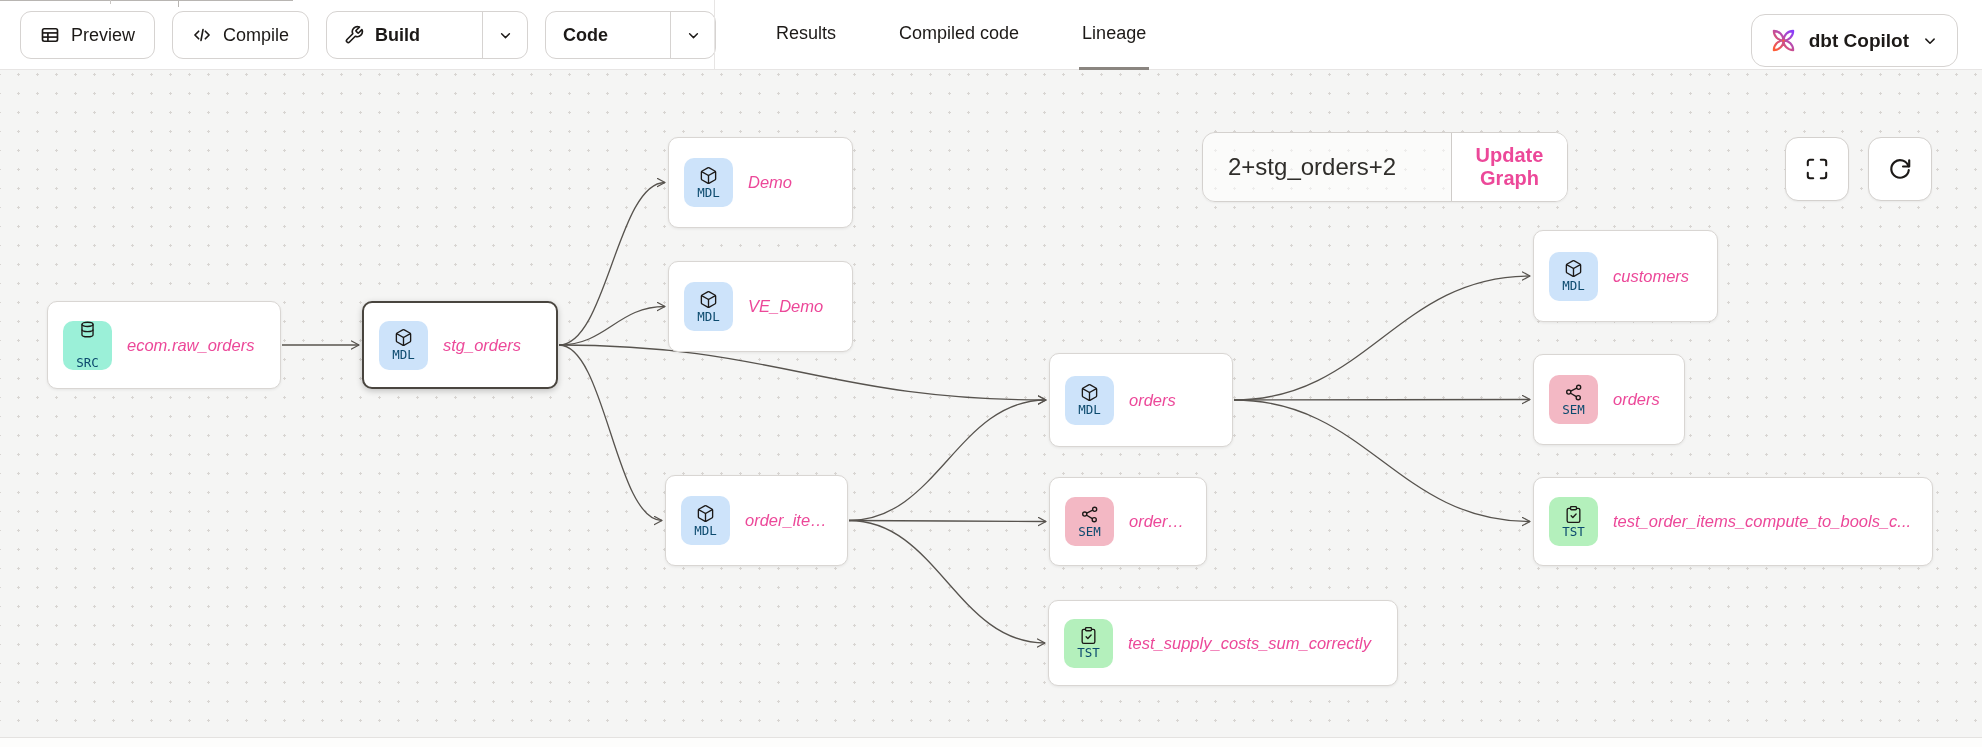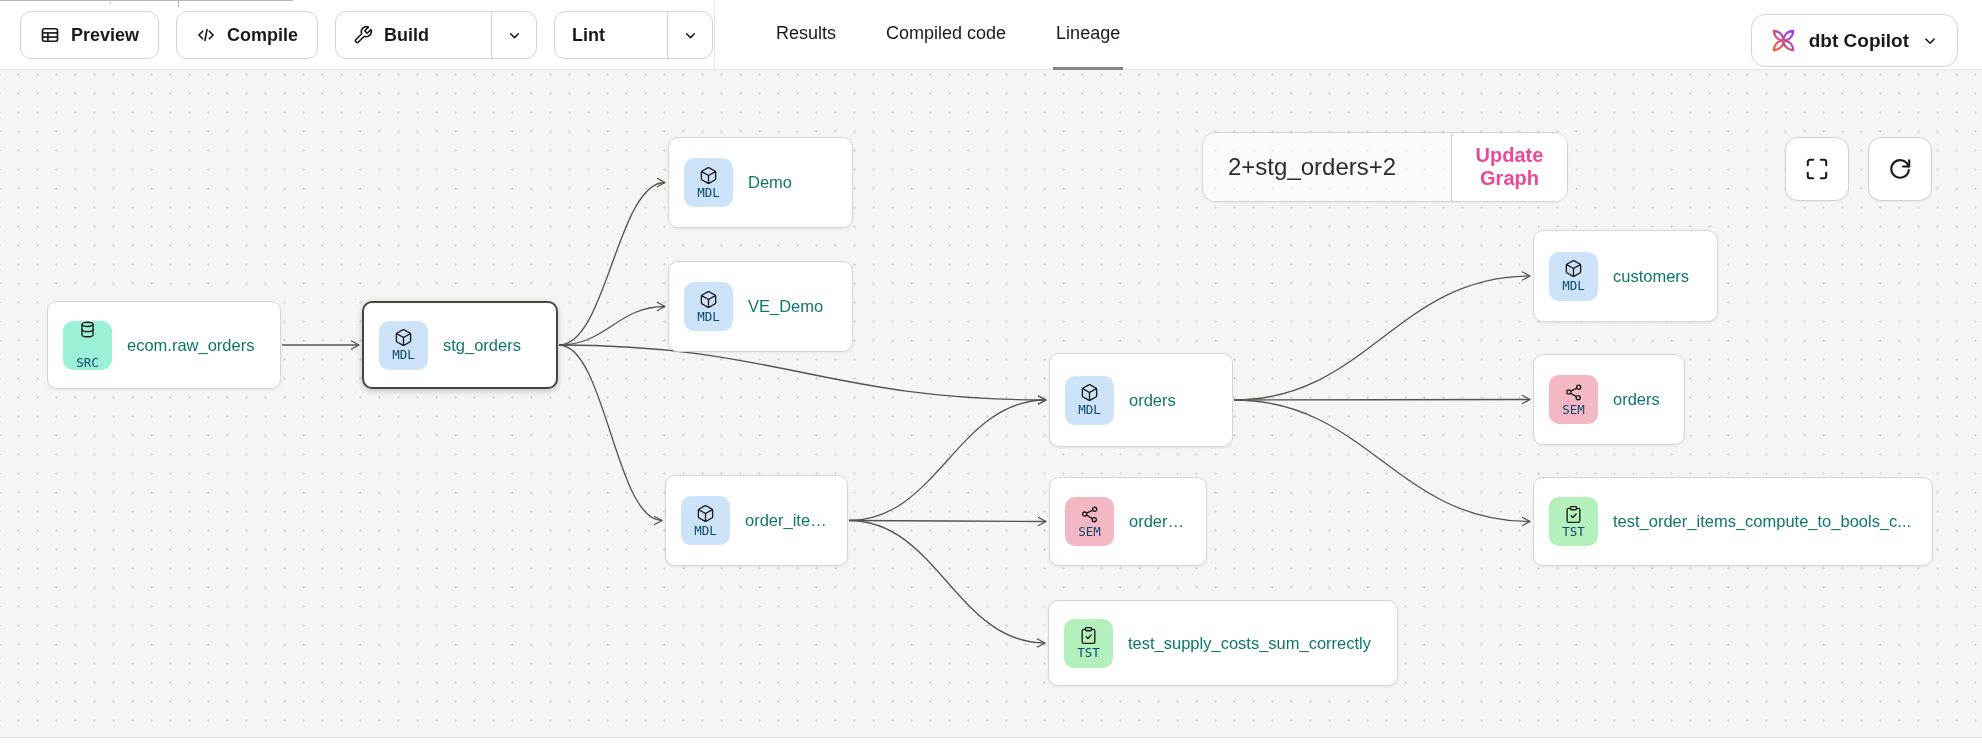--- a/index.html
+++ b/index.html
@@ -8,31 +8,31 @@
               font-family:"Liberation Sans", sans-serif; color:#1c1917; }
 
   
   .header { position:relative; height:70px; background:#fff; border-bottom:1px solid #e7e5e4; }
   .top-cut-line { position:absolute; top:0; left:0; width:293px; height:1px; background:#b8b5b2; }
   .top-cut-tick { position:absolute; top:0; left:178px; width:1px; height:7px; background:#b8b5b2; }
   .top-cut-tick2 { position:absolute; top:0; left:110px; width:1px; height:4px; background:#c9c6c3; }
 
   .toolbar { position:absolute; left:20px; top:11px; display:flex; align-items:center; gap:17px; }
   .btn, .split { height:48px; background:#fff; border:1px solid #d6d3d1; border-radius:11px; }
-  .btn { display:flex; align-items:center; gap:11px; padding:0 19px; font-size:18px; font-weight:700; cursor:pointer; }
+  .btn { display:flex; align-items:center; gap:11px; padding:0 19px; font-size:18px; font-weight:400; cursor:pointer; }
   .split { display:flex; align-items:stretch; overflow:hidden;gap:45px; }
   .split .main { display:flex; align-items:center; gap:11px; padding:0 17px; font-size:18px; font-weight:600; cursor:pointer; }
   .split .chev { width:45px; display:flex; align-items:center; justify-content:center; border-left:1px solid #d6d3d1; cursor:pointer; }
   .ic { display:inline-flex; align-items:center; justify-content:center; }
   .ic svg { width:20px; height:20px; display:block; }
   .chev .ic svg { width:17px; height:17px; }
 
   .header-sep { position:absolute; left:714px; top:0; width:1px; height:70px; background:#e7e5e4; }
 
-  .tabs { position:absolute; left:773px; top:0; height:70px; display:flex; gap:44px; }
+  .tabs { position:absolute; left:773px; top:0; height:70px; display:flex; gap:57px; }
   .tab { display:flex; align-items:center; font-size:18px; color:#1c1917; cursor:pointer;
          border-bottom:3px solid transparent; padding:0 3px; }
   .tab.active { border-bottom-color:#8a8580; }
 
   .copilot { position:absolute; right:24px; top:14px; height:53px; display:flex; align-items:center; gap:12px;
              padding:0 18px; border:1px solid #d6d3d1; border-radius:14px; background:#fff;
              font-size:19px; font-weight:700; cursor:pointer; }
   .copilot .ic svg { width:27px; height:27px; }
   .copilot .chev-ic svg { width:18px; height:18px; }
 
@@ -47,22 +47,22 @@
   .edges path { fill:none; stroke:#57534e; stroke-width:1.3; }
 
   .node { position:absolute; z-index:2; display:flex; align-items:center; gap:15px; padding-left:15px;
           background:#fff; border:1px solid #d9d6d3; border-radius:10px;
           box-shadow:0 1px 3px rgba(0,0,0,0.07); cursor:pointer; }
   .node.selected { border:2px solid #49453f; box-shadow:0 2px 6px rgba(0,0,0,0.22); }
   .badge { flex:none; width:49px; height:49px; border-radius:10px; display:flex; flex-direction:column;
            align-items:center; justify-content:center; gap:1px; }
   .badge .ic svg { width:19px; height:19px; }
   .badge-label { font-family:"DejaVu Sans Mono", monospace; font-size:12.5px; line-height:1.05; color:#0c4a6e; }
-  .node-label { font-size:16.5px; color:#0f766e; white-space:nowrap; overflow:hidden;
-                text-overflow:ellipsis; padding-right:15px; }
+  .node-label { font-size:16.5px; color:#ec4899; white-space:nowrap; overflow:hidden;
+                text-overflow:ellipsis; padding-right:15px;font-style:italic; }
 
   .selector { position:absolute; z-index:3; left:1202px; top:62px; width:366px; height:70px; display:flex;
               border:1px solid #d4d1ce; border-radius:13px; overflow:hidden;
               box-shadow:0 1px 2px rgba(0,0,0,0.05); }
   .selector input { flex:1; min-width:0; border:none; outline:none; background:rgba(255,255,255,0.55);
                     padding:0 25px; font-size:24px; color:#2f2d2a; font-family:"Liberation Sans", sans-serif; }
   .update-btn { width:116px; border:none; border-left:1px solid #cfccc9; background:#fff;
                 font-size:20px; font-weight:600; color:#ec4899; cursor:pointer;
                 font-family:"Liberation Sans", sans-serif; }
 
@@ -115,21 +115,21 @@
       <div class="chev">
         <span class="ic">
             <svg viewBox="0 0 24 24" fill="none" stroke="currentColor" stroke-width="2" stroke-linecap="round" stroke-linejoin="round">
               <polyline points="6.5 9.5 12 15 17.5 9.5"></polyline>
             </svg>
           </span>
       </div>
     </div>
     <div class="split">
       <div class="main">
-        <span>Lint</span>
+        <span>Code</span>
       </div>
       <div class="chev">
         <span class="ic">
             <svg viewBox="0 0 24 24" fill="none" stroke="currentColor" stroke-width="2" stroke-linecap="round" stroke-linejoin="round">
               <polyline points="6.5 9.5 12 15 17.5 9.5"></polyline>
             </svg>
           </span>
       </div>
     </div>
   </div>

